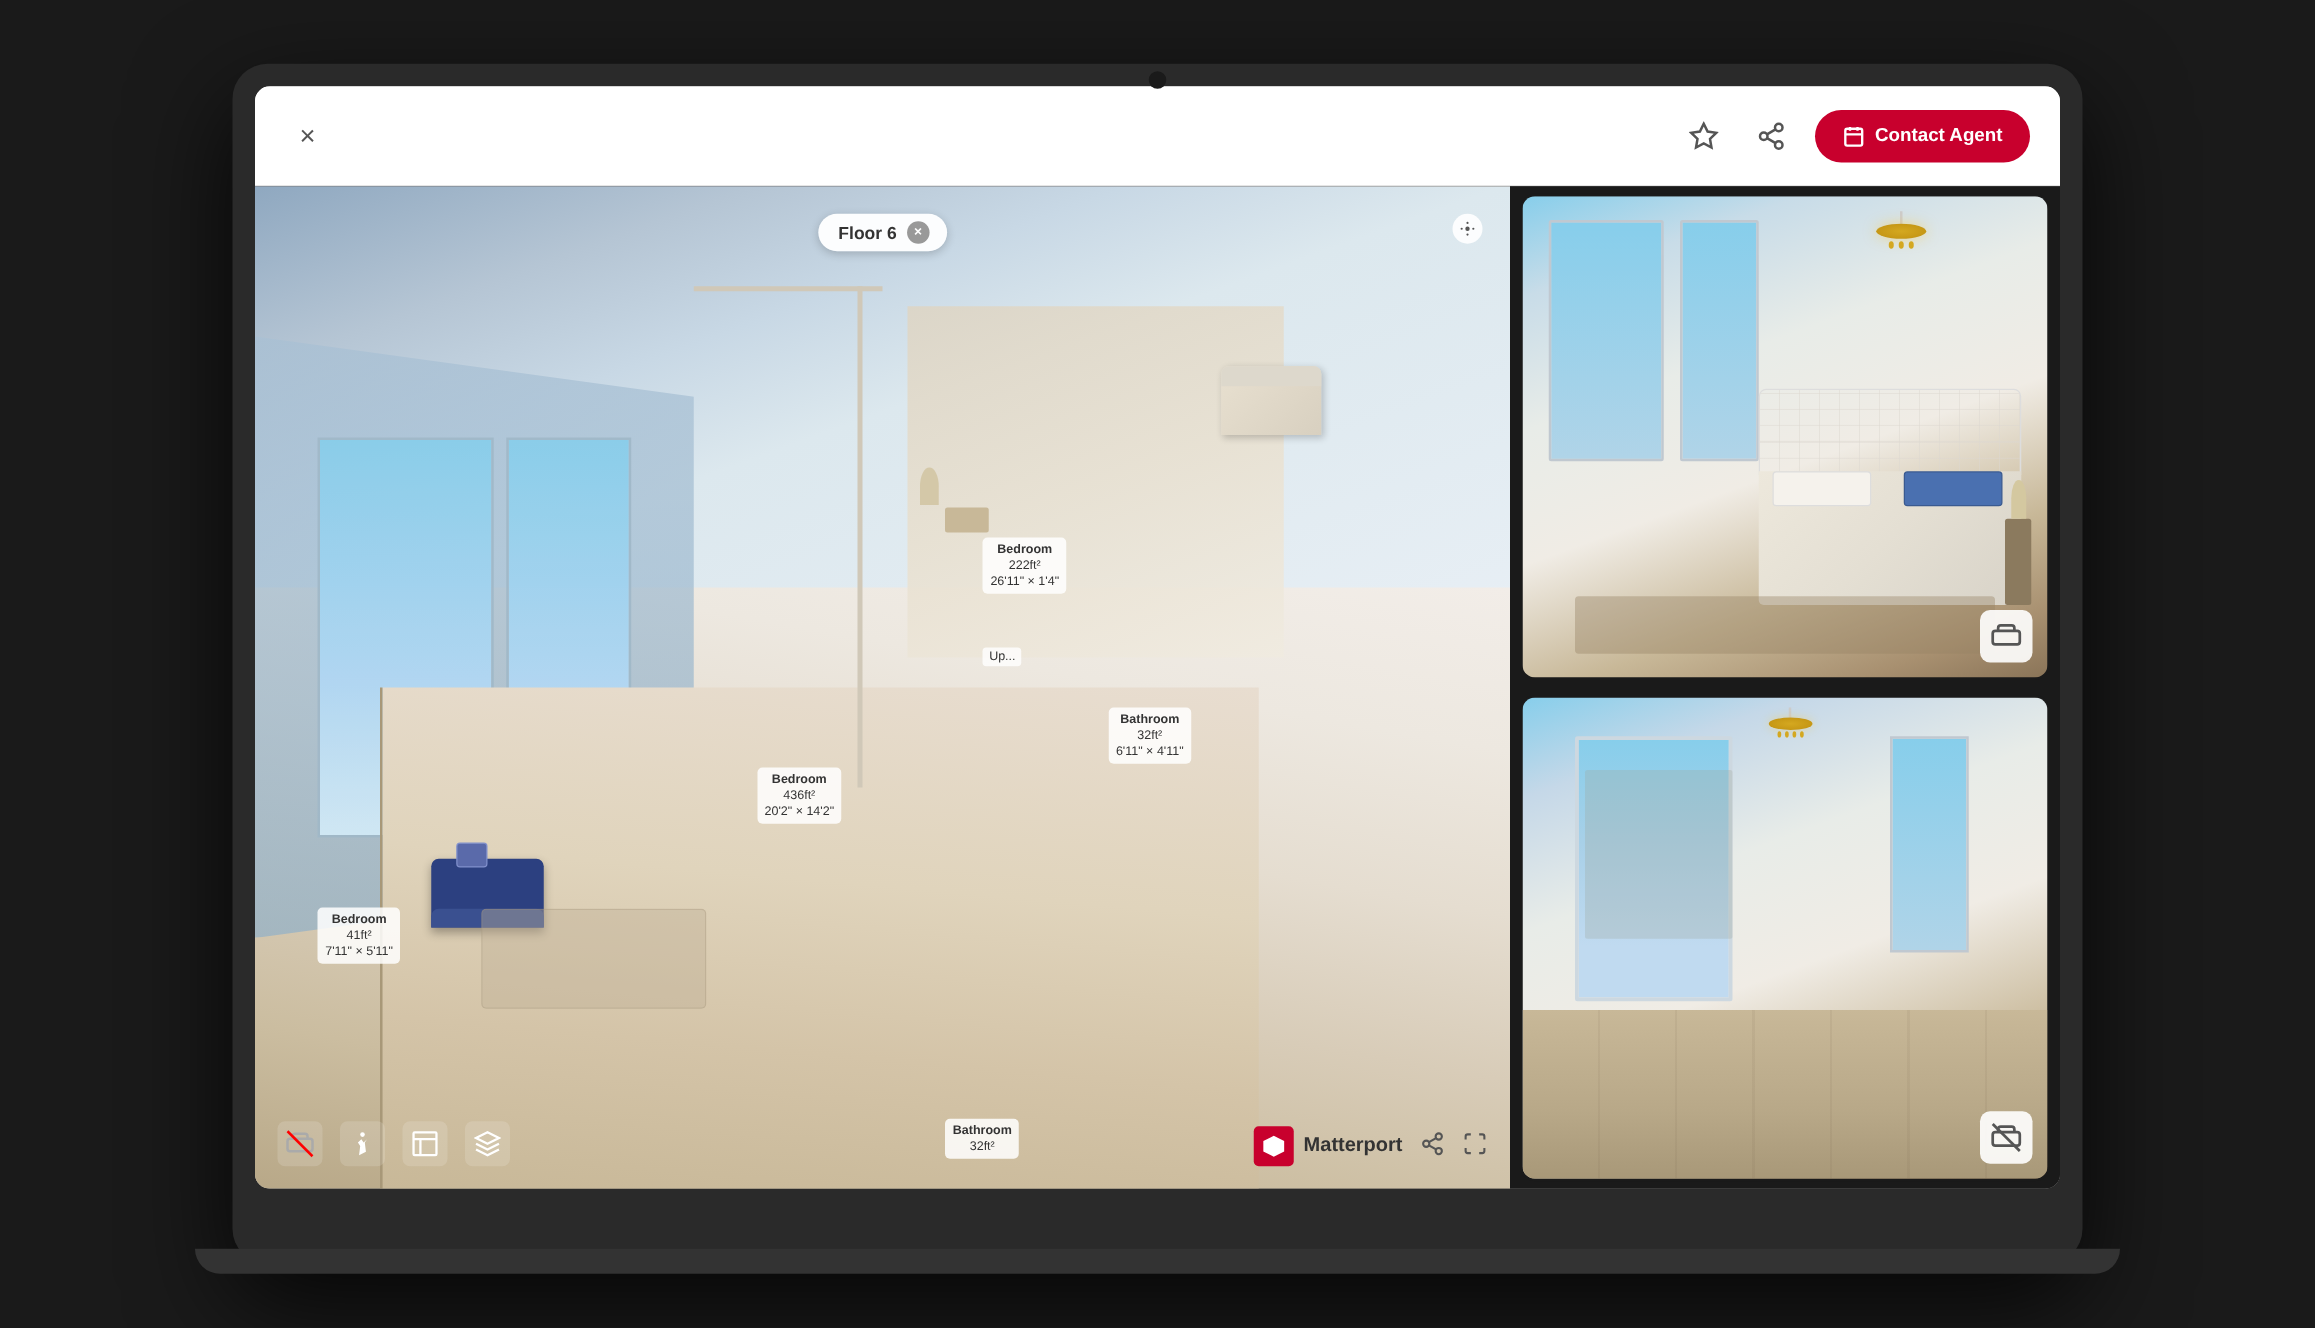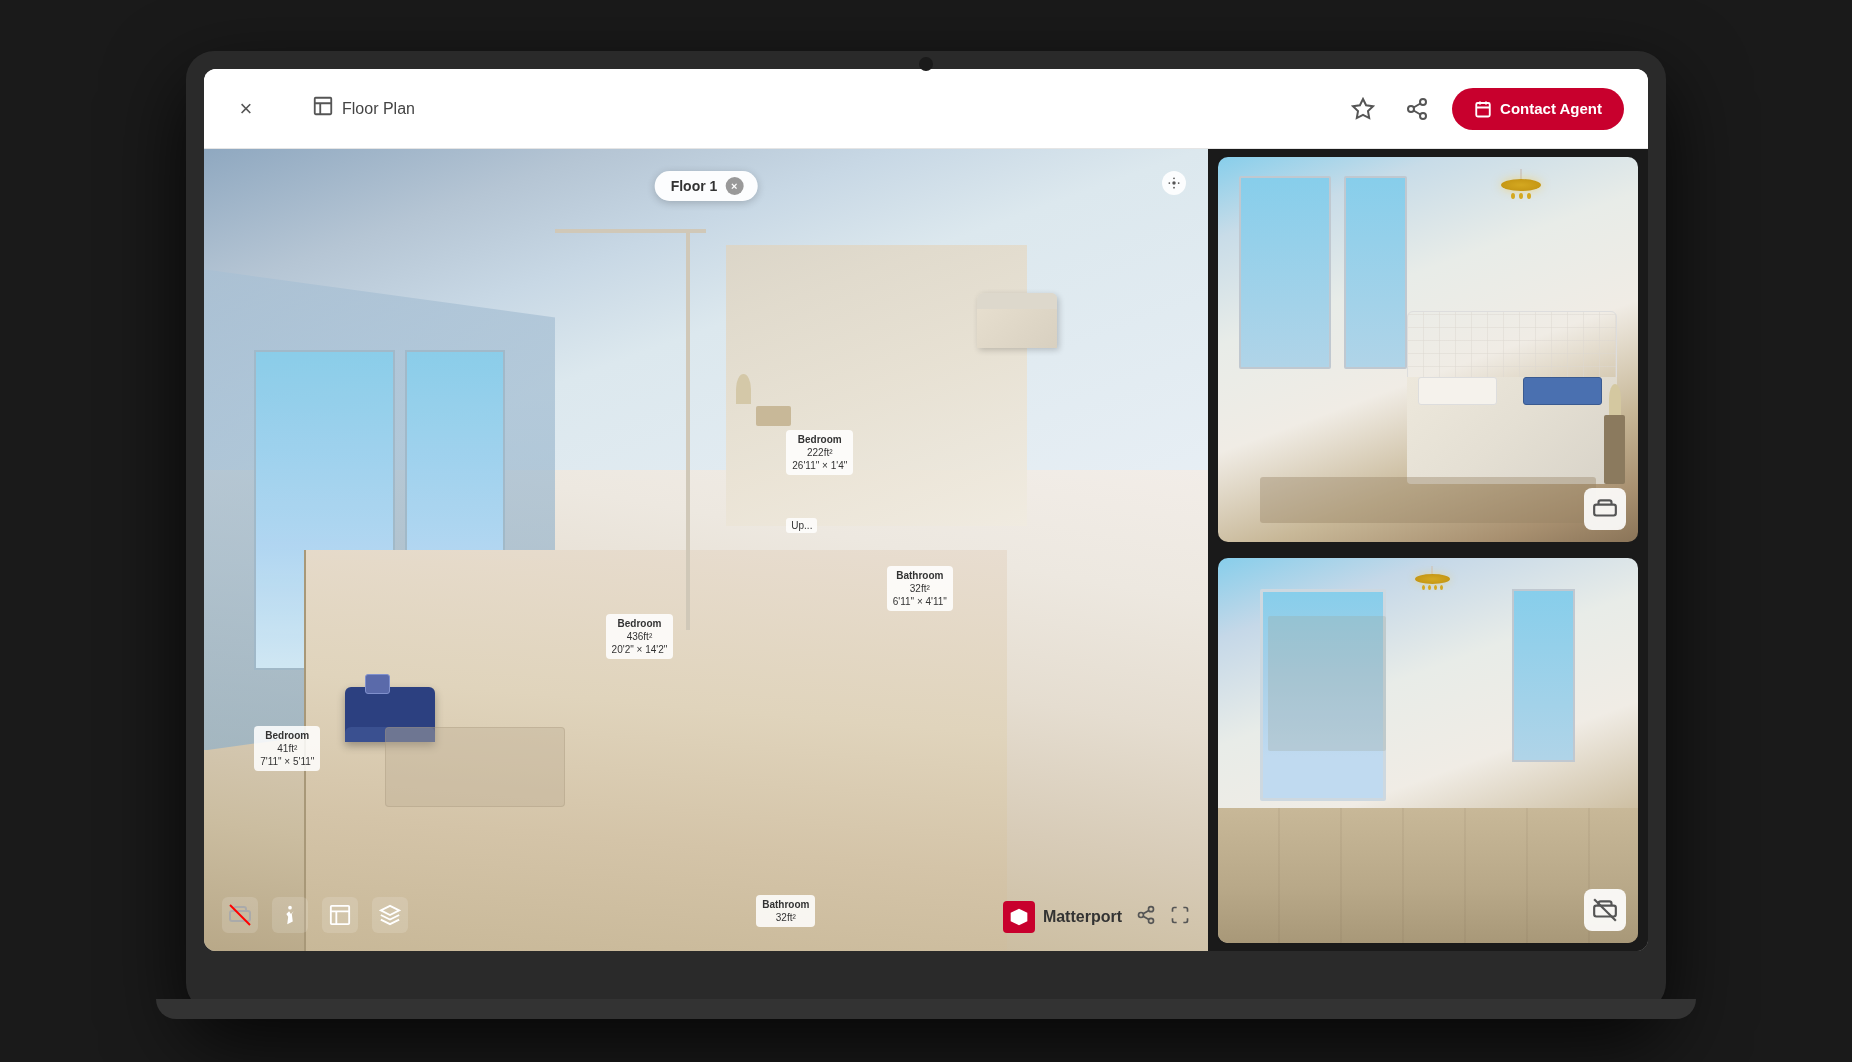--- a/index.html
+++ b/index.html
@@ -391,29 +391,20 @@
   <div class="laptop-notch"></div>
   <div class="laptop-screen">
     <div class="app-container">
 
       <div class="nav-bar">
         <div class="close-btn">×</div>
 
         <div class="nav-tabs">
 
 
-          <div class="nav-tab">
-            <span class="tab-icon">
-              <svg width="22" height="22" viewBox="0 0 24 24" fill="none" stroke="#555" stroke-width="2">
-                <rect x="3" y="3" width="18" height="18" rx="1"></rect>
-                <path d="M3 9h18M9 9v12"></path>
-              </svg>
-            </span>
-            <span>Floor Plan</span>
-          </div>
 
         </div>
 
         <div class="nav-actions">
           <div class="action-icon-btn">
             <svg width="24" height="24" viewBox="0 0 24 24" fill="none" stroke="#555" stroke-width="2">
               <polygon points="12 2 15.09 8.26 22 9.27 17 14.14 18.18 21.02 12 17.77 5.82 21.02 7 14.14 2 9.27 8.91 8.26 12 2"></polygon>
             </svg>
           </div>
           <div class="action-icon-btn">
@@ -498,21 +489,21 @@
 
             <div class="room-label plan-bathroom2" style="font-size:10px;line-height:1.3;white-space:nowrap;">
               <div style="font-weight:600;">Bathroom</div>
               <div>32ft²</div>
             </div>
 
             <div style="position:absolute;top:46%;left:58%;font-size:10px;background:rgba(255,255,255,0.8);padding:2px 5px;border-radius:3px;color:#333;white-space:nowrap;">Up...</div>
           </div>
 
           <div class="floor-selector">
-            <span>Floor 1</span>
+            <span>Floor 6</span>
             <div class="floor-close">×</div>
           </div>
 
           <div class="settings-dot">
             <svg width="14" height="14" viewBox="0 0 24 24" fill="#555">
               <circle cx="12" cy="12" r="3"></circle>
               <circle cx="12" cy="4" r="1.5"></circle>
               <circle cx="12" cy="20" r="1.5"></circle>
               <circle cx="4" cy="12" r="1.5"></circle>
               <circle cx="20" cy="12" r="1.5"></circle>

